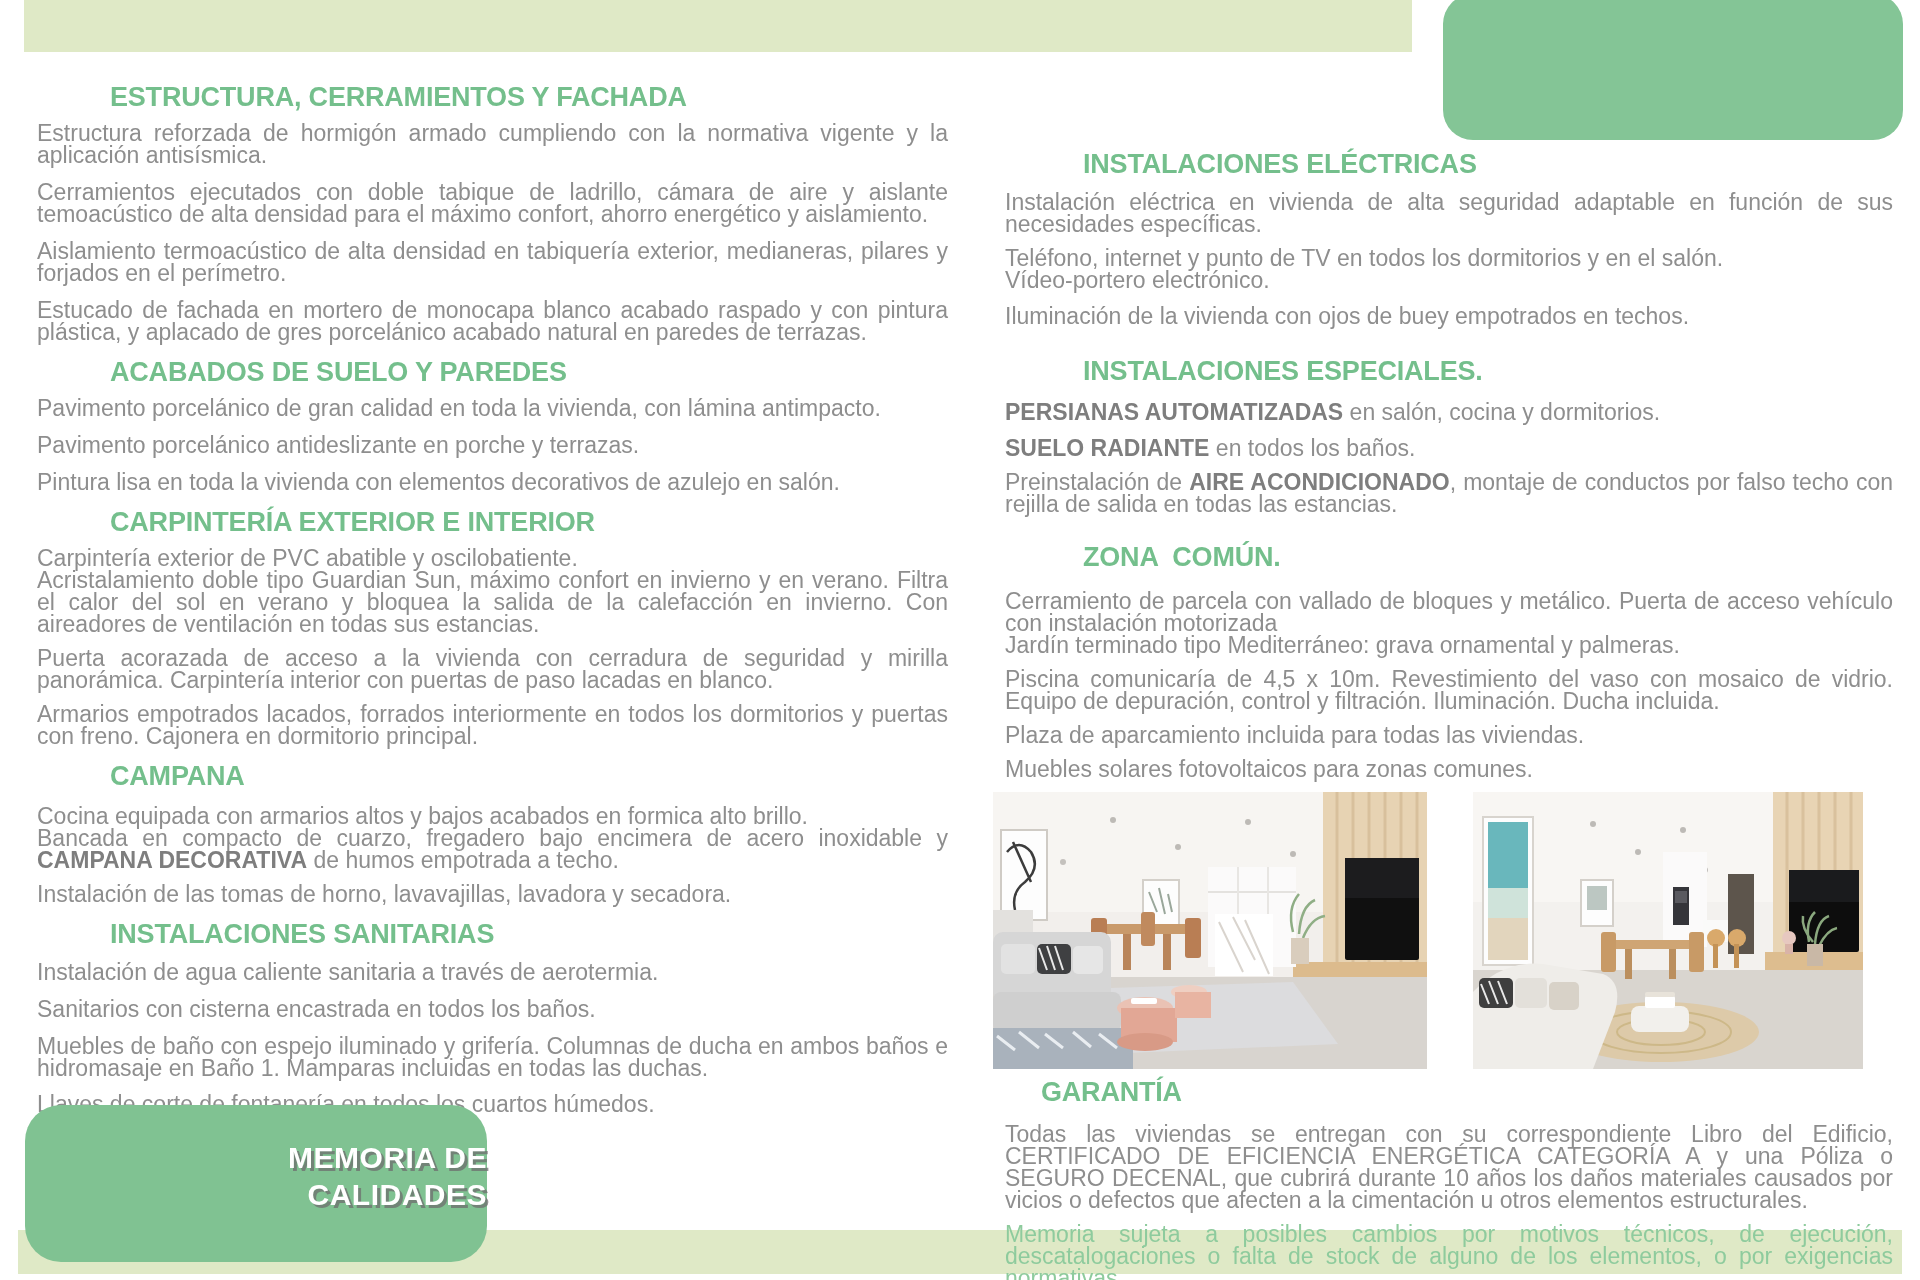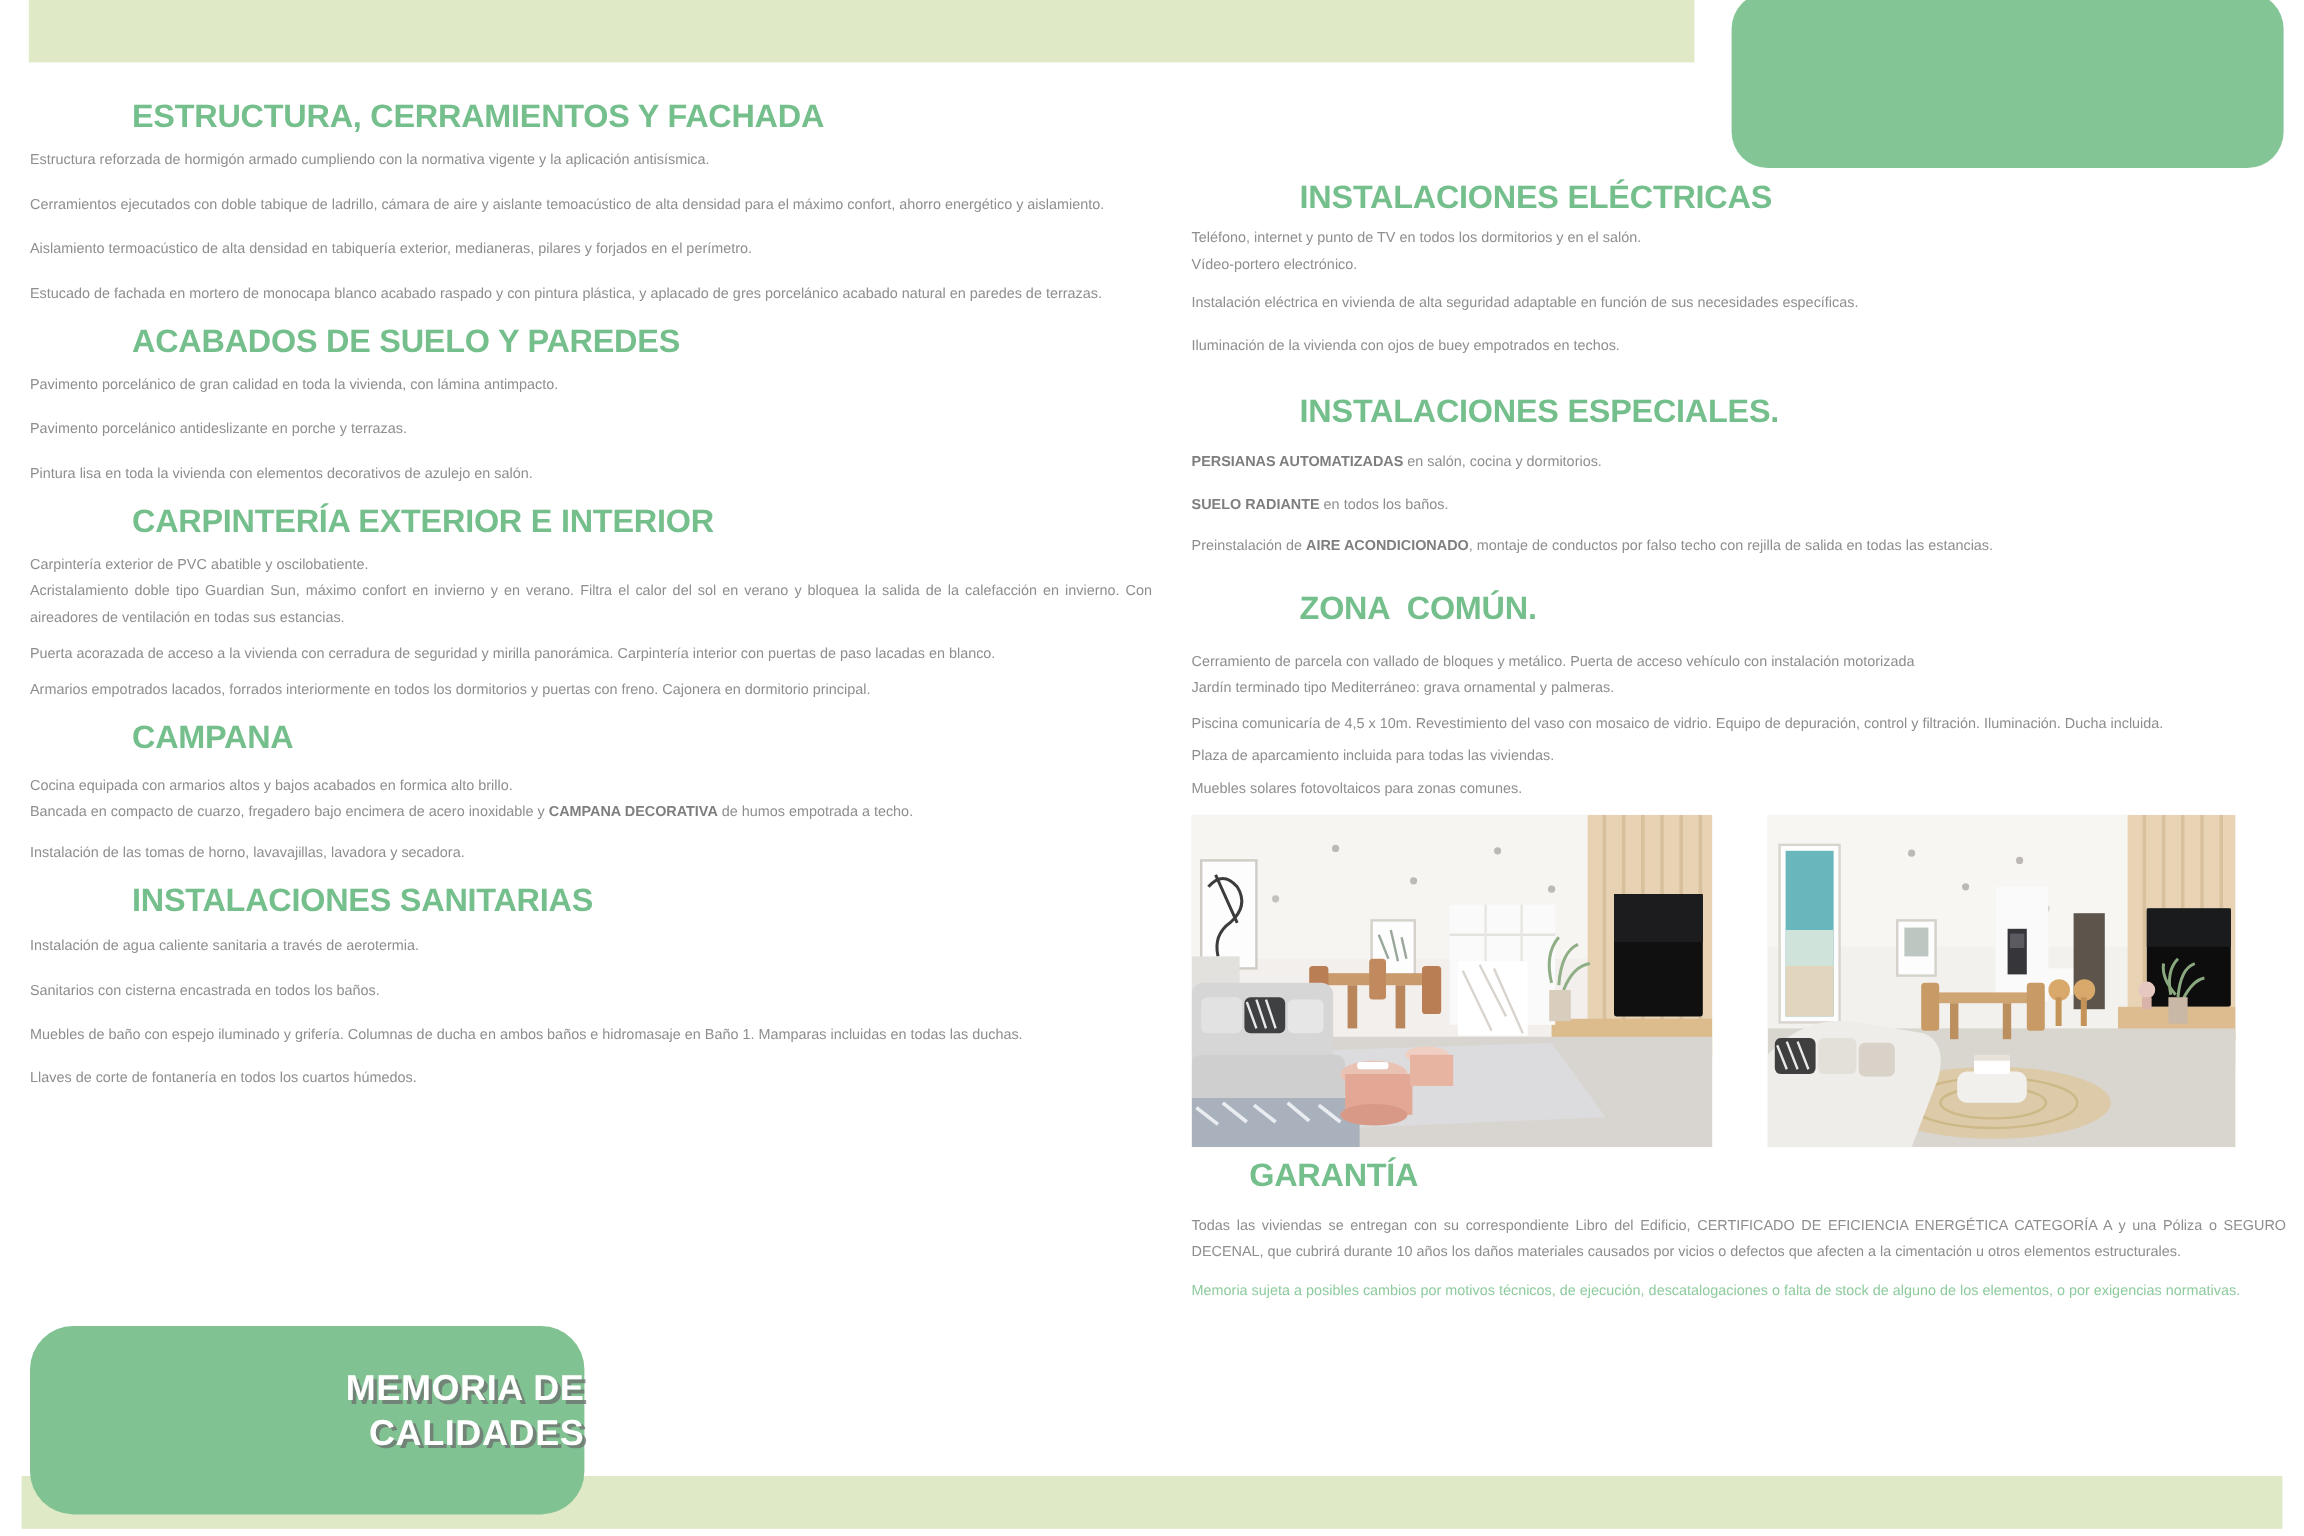--- a/index.html
+++ b/index.html
@@ -20,21 +20,21 @@
   .col-right{left:993px;top:140px;width:912px;}
 
   .h{
     font-size:27px;font-weight:bold;line-height:34px;color:#74bf8c;
     margin:0 0 0 85px;letter-spacing:-0.2px;white-space:pre-wrap;
   }
   .col-right .h{margin-left:90px;}
   .h.garantia{margin-left:48px;}
 
   .para{
-    font-size:12px;line-height:22px;color:#8e8e8e;margin:0;
+    font-size:23px;line-height:22px;color:#8e8e8e;margin:12px;
     text-align:justify;white-space:pre-line;
   }
   .para .b{font-weight:bold;color:#7e7e7e;}
 
   .mt4{margin-top:4px;}.mt6{margin-top:6px;}.mt7{margin-top:7px;}.mt8{margin-top:8px;}
   .mt10{margin-top:10px;}.mt12{margin-top:12px;}.mt13{margin-top:13px;}
   .mt14{margin-top:14px;}.mt15{margin-top:15px;}.mt16{margin-top:16px;}.mt25{margin-top:25px;}
   .mt27{margin-top:27px;}
 
   
@@ -96,23 +96,23 @@
     <p class="para mt10">Instalación de agua caliente sanitaria a través de aerotermia.</p>
     <p class="para mt15">Sanitarios con cisterna encastrada en todos los baños.</p>
     <p class="para mt15">Muebles de baño con espejo iluminado y grifería. Columnas de ducha en ambos baños e hidromasaje en Baño 1. Mamparas incluidas en todas las duchas.</p>
     <p class="para mt14">Llaves de corte de fontanería en todos los cuartos húmedos.</p>
   </section>
 </div>
 
 <div class="col col-right">
   <section>
     <h2 class="h mt7">INSTALACIONES ELÉCTRICAS</h2>
+    <p class="para mt10">Instalación eléctrica en vivienda de alta seguridad adaptable en función de sus necesidades específicas.</p>
     <p class="para mt6">Teléfono, internet y punto de TV en todos los dormitorios y en el salón.
 Vídeo-portero electrónico.</p>
-    <p class="para mt10">Instalación eléctrica en vivienda de alta seguridad adaptable en función de sus necesidades específicas.</p>
     <p class="para mt14">Iluminación de la vivienda con ojos de buey empotrados en techos.</p>
   </section>
   <section>
     <h2 class="h mt27">INSTALACIONES ESPECIALES.</h2>
     <p class="para mt13"><span class="b">PERSIANAS AUTOMATIZADAS</span><span> en salón, cocina y dormitorios.</span></p>
     <p class="para mt14"><span class="b">SUELO RADIANTE</span><span> en todos los baños.</span></p>
     <p class="para mt12"><span>Preinstalación de </span><span class="b">AIRE ACONDICIONADO</span><span>, montaje de conductos por falso techo con rejilla de salida en todas las estancias.</span></p>
   </section>
   <section>
     <h2 class="h mt25">ZONA  COMÚN.</h2>

